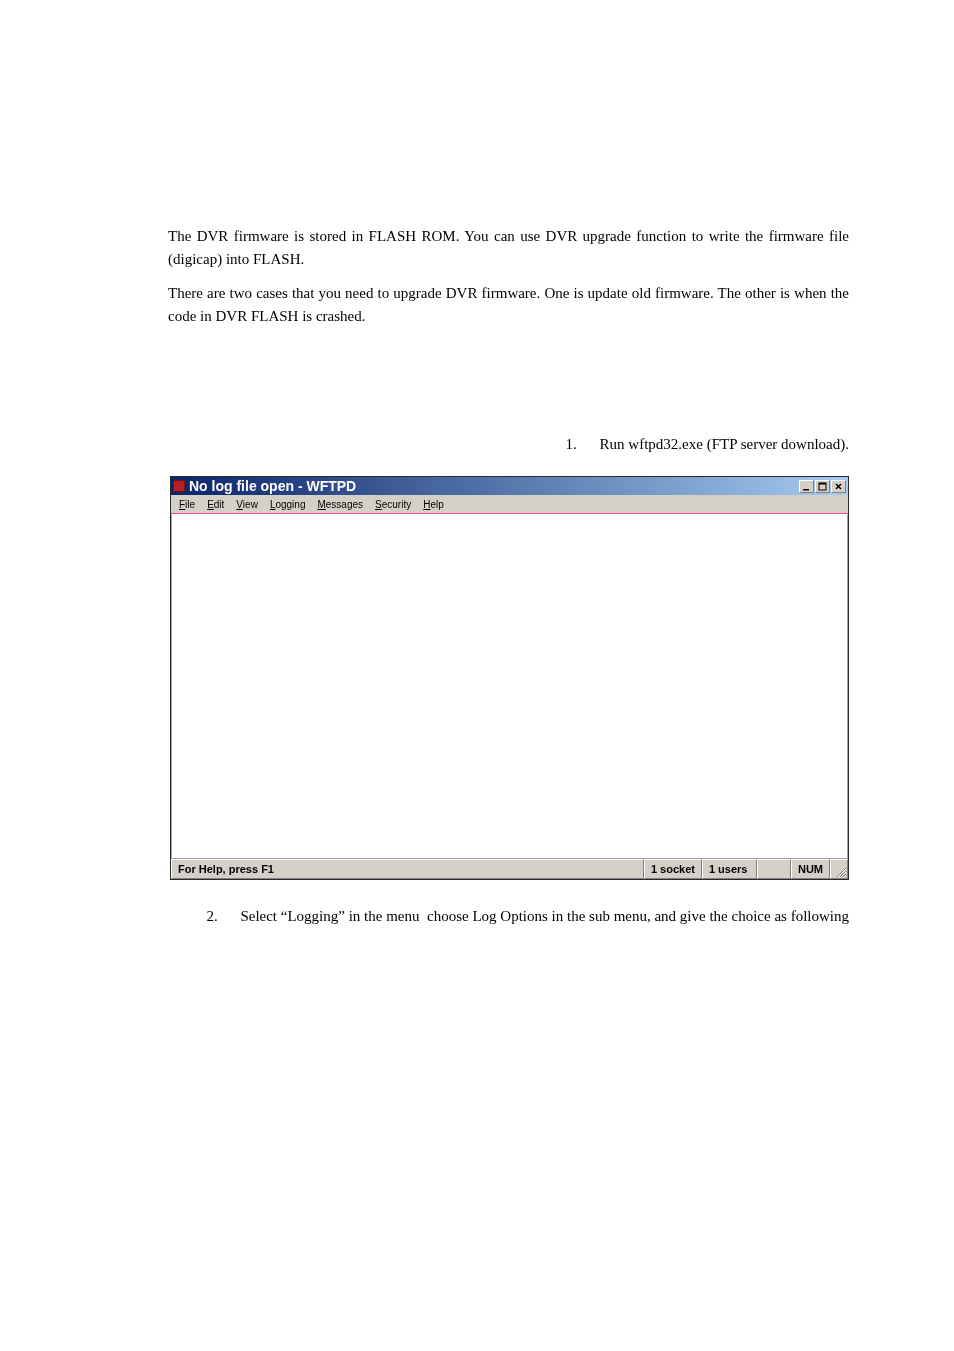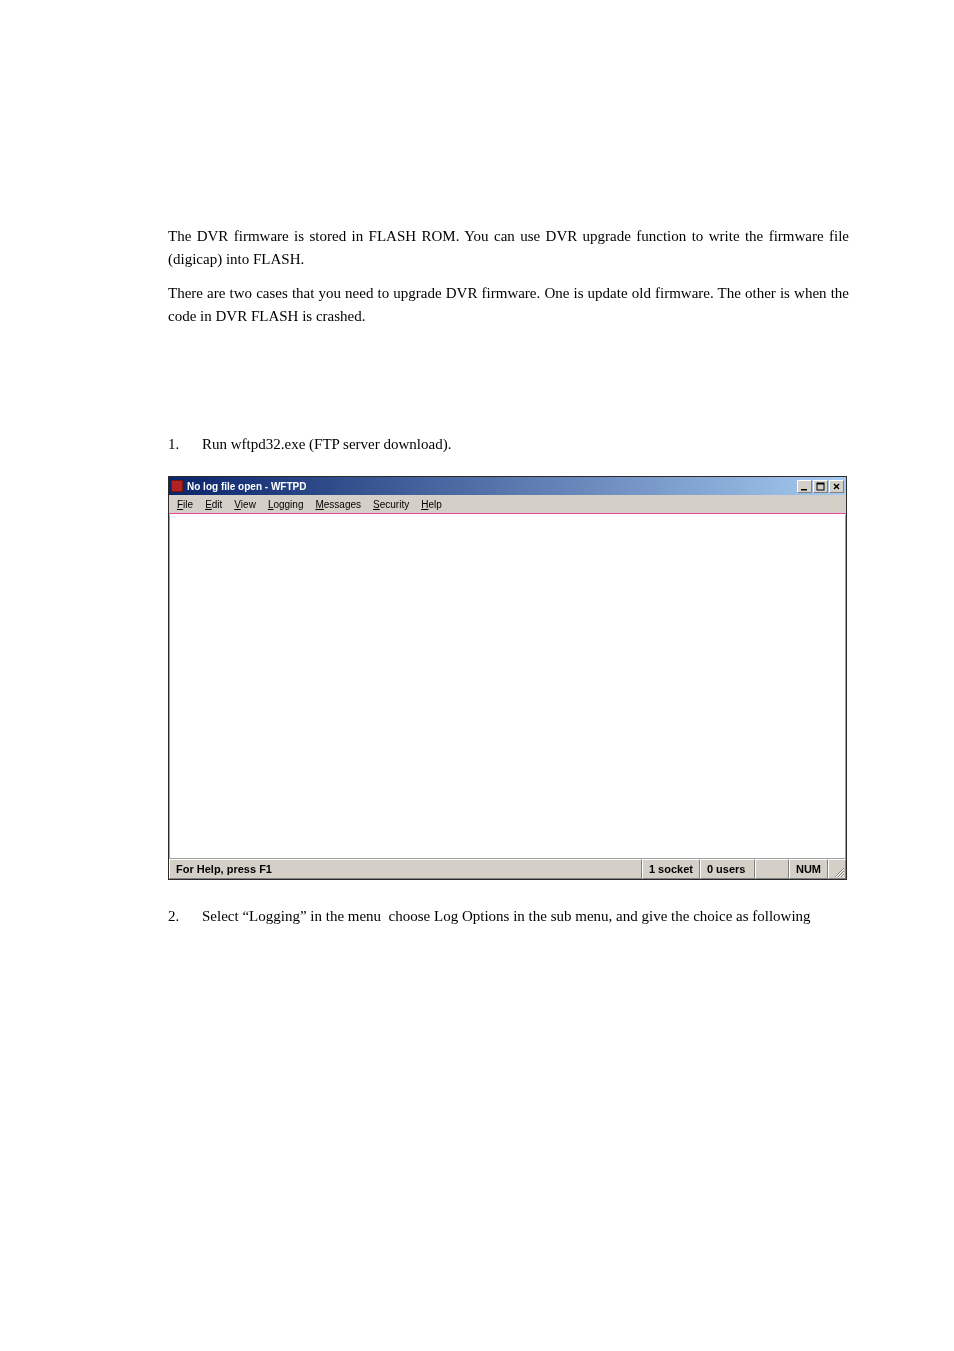--- a/index.html
+++ b/index.html
@@ -12,20 +12,21 @@
     width: 954px;
   }
   .page {
     box-sizing: border-box;
     width: 954px;
     min-height: 1351px;
     padding: 225px 105px 40px 168px;
     position: relative;
     display: flex;
     flex-direction: column;
+    align-items: flex-end;
   }
   .para {
     text-align: justify;
     line-height: 1.55;
     margin: 0 0 10px 0;
   }
   .gap-large { height: 95px; }
   .list-item {
     display: flex;
     line-height: 1.55;
@@ -66,21 +67,21 @@
     height: 12px;
     background: #b22222;
     margin-right: 4px;
     flex: 0 0 auto;
     border: 1px solid #7a1010;
     box-sizing: border-box;
   }
   .titlebar-text {
     flex: 1 1 auto;
     font-weight: bold;
-    font-size: 10px;
+    font-size: 14px;
     white-space: nowrap;
   }
   .win-buttons {
     display: flex;
     gap: 1px;
   }
   .win-btn {
     width: 15px;
     height: 13px;
     background: #d4d0c8;
@@ -216,21 +217,21 @@
         <div class="menu-item"><span class="uline">V</span>iew</div>
         <div class="menu-item"><span class="uline">L</span>ogging</div>
         <div class="menu-item"><span class="uline">M</span>essages</div>
         <div class="menu-item"><span class="uline">S</span>ecurity</div>
         <div class="menu-item"><span class="uline">H</span>elp</div>
       </div>
       <div class="client-area"></div>
       <div class="statusbar">
         <div class="status-cell status-main">For Help, press F1</div>
         <div class="status-cell status-small">1 socket</div>
-        <div class="status-cell status-small">0 users</div>
+        <div class="status-cell status-small">1 users</div>
         <div class="status-cell status-tiny"></div>
         <div class="status-cell status-tiny">NUM</div>
         <div class="status-grip">
           <svg class="grip-lines" viewBox="0 0 12 12">
             <line x1="3" y1="12" x2="12" y2="3" stroke="#808080" stroke-width="1"></line>
             <line x1="6" y1="12" x2="12" y2="6" stroke="#808080" stroke-width="1"></line>
             <line x1="9" y1="12" x2="12" y2="9" stroke="#808080" stroke-width="1"></line>
             <line x1="4" y1="12" x2="12" y2="4" stroke="#fff" stroke-width="1"></line>
             <line x1="7" y1="12" x2="12" y2="7" stroke="#fff" stroke-width="1"></line>
             <line x1="10" y1="12" x2="12" y2="10" stroke="#fff" stroke-width="1"></line>

